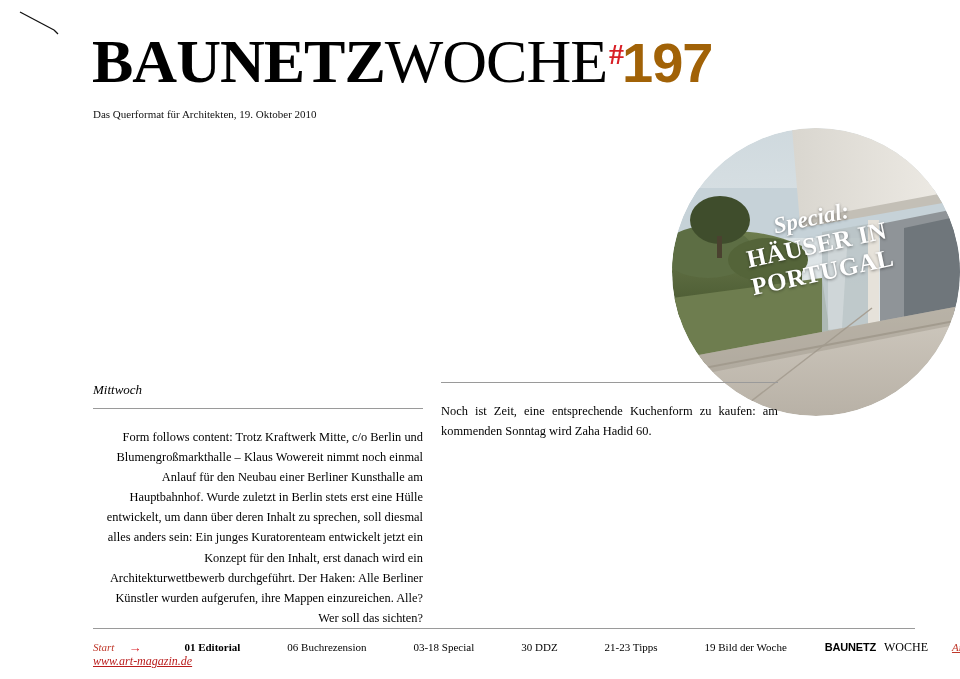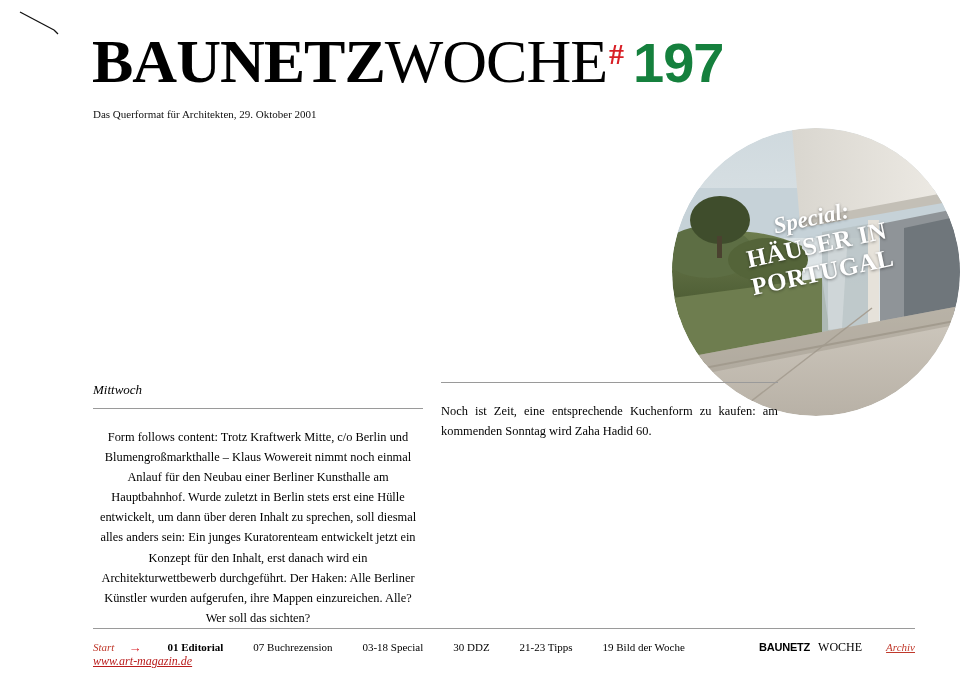--- a/index.html
+++ b/index.html
@@ -49,26 +49,25 @@
     color: #d81f26;
     font-family: "Liberation Serif", serif;
     font-weight: bold;
     font-size: 30px;
     vertical-align: super;
     position: relative;
     top: -12px;
     left: 2px;
   }
   .mh-num {
-    color: #15803d;
+    color: #a16207;
     font-family: "Liberation Sans", sans-serif;
     font-weight: bold;
     font-size: 56px;
     letter-spacing: -1px;
-    margin-left: 11px;
   }
   .subline {
     position: absolute;
     left: 93px;
     top: 108px;
     font-family: "Liberation Serif", serif;
     font-size: 11px;
     color: #111;
   }
 
@@ -122,21 +121,21 @@
     margin: 0 0 18px 0;
   }
   .body-text {
     font-family: "Liberation Serif", serif;
     font-size: 12.4px;
     line-height: 1.62;
     margin: 0;
     text-align: justify;
     hyphens: auto;
   }
-  .col-left .body-text { text-align: center; }
+  .col-left .body-text { text-align: right; }
   .link {
     display: inline-block;
     margin-top: 26px;
     font-family: "Liberation Serif", serif;
     font-style: italic;
     font-size: 12px;
     color: #b91c1c;
     text-decoration: underline;
   }
 
@@ -164,21 +163,21 @@
     color: #c0392b;
     font-style: italic;
     margin-right: 6px;
   }
   .f-arrow {
     color: #d81f26;
     margin-right: 18px;
     font-size: 13px;
     line-height: 1;
   }
-  .f-item { margin-right: 22px; white-space: nowrap; }
+  .f-item { margin-right: 22px; white-space: nowrap; margin-left: 17px; }
   .f-item.active { font-weight: bold; }
   .f-spacer { flex: 1; }
   .f-brand-bold { font-family: "Liberation Sans", sans-serif; font-weight: bold; font-size: 11px; letter-spacing: -.2px;}
   .f-brand-light { font-family: "Liberation Serif", serif; font-size: 12px; }
   .f-archiv {
     margin-left: 16px;
     font-style: italic;
     font-size: 11px;
     color: #c0392b;
     text-decoration: underline;
@@ -190,21 +189,21 @@
 <div class="corner-mark">
   <svg width="42" height="26" viewBox="0 0 42 26">
     <path d="M2 2 L36 20" stroke="#111" stroke-width="1.3" fill="none"></path>
     <path d="M36 20 L40 24" stroke="#111" stroke-width="1.3" fill="none"></path>
   </svg>
 </div>
 
 <div class="masthead">
   <span class="mh-bold">BAUNETZ</span><span class="mh-light">WOCHE</span><span class="mh-hash">#</span><span class="mh-num">197</span>
 </div>
-<div class="subline">Das Querformat für Architekten, 29. Oktober 2001</div>
+<div class="subline">Das Querformat für Architekten, 19. Oktober 2010</div>
 
 <div class="hero">
   <svg class="hero-svg" width="288" height="288" viewBox="0 0 288 288">
     <defs>
       <linearGradient id="skyg" x1="0" y1="0" x2="0" y2="1">
         <stop offset="0%" stop-color="#cfd9de"></stop>
         <stop offset="100%" stop-color="#eef1f0"></stop>
       </linearGradient>
       <linearGradient id="ceilg" x1="0" y1="0" x2="1" y2="0">
         <stop offset="0%" stop-color="#d9d6cf"></stop>
@@ -272,21 +271,21 @@
 <div class="col col-right">
   <hr class="rule">
   <p class="body-text">Noch ist Zeit, eine entsprechende Kuchenform zu kaufen: am kommenden Sonntag wird Zaha Hadid 60.</p>
 </div>
 
 <div class="footer-rule"></div>
 <div class="footer">
   <span class="f-start">Start</span>
   <span class="f-arrow">→</span>
   <span class="f-item active">01 Editorial</span>
-  <span class="f-item">07 Buchrezension</span>
+  <span class="f-item">06 Buchrezension</span>
   <span class="f-item">03-18 Special</span>
   <span class="f-item">30 DDZ</span>
   <span class="f-item">21-23 Tipps</span>
   <span class="f-item">19 Bild der Woche</span>
   <span class="f-spacer"></span>
   <span class="f-brand-bold">BAUNETZ</span>
     <span class="f-brand-light">WOCHE</span>
   <a class="f-archiv" href="#">Archiv</a>
 </div>
 

